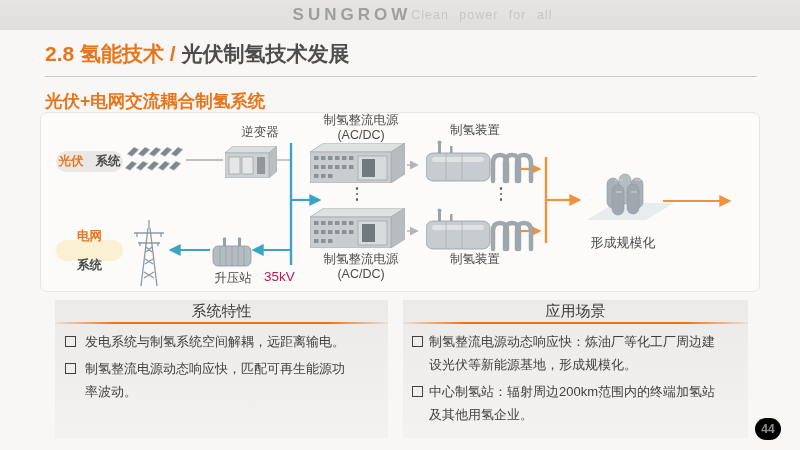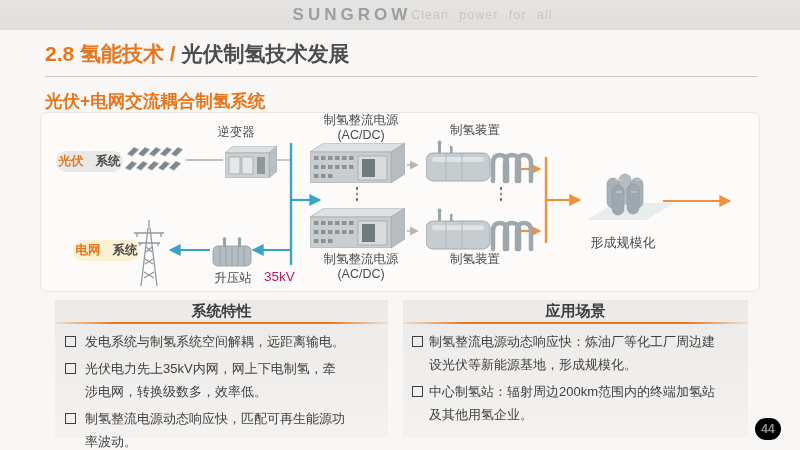--- a/index.html
+++ b/index.html
@@ -25,33 +25,33 @@
   .diagram{position:absolute;left:40px;top:112px;width:718px;height:178px;
     background:#fcfbfa;border:1px solid #e8e5e2;border-radius:7px;}
   .diagram svg.links{position:absolute;left:0;top:0;}
   .dlabel{position:absolute;font-size:12.5px;line-height:15px;color:#4b4b4b;text-align:center;}
   .pill{position:absolute;width:67px;height:21px;border-radius:11px;
     display:flex;align-items:center;justify-content:center;
     font-size:12.5px;font-weight:bold;gap:12px;}
   .pill .hl{color:#e8751a;}
   .pill .rest{color:#4d4d4d;}
   .pill-pv{left:15px;top:38px;background:#e9e8e6;}
-  .pill-grid{left:32px;top:127px;background:#fbf1d2;}
+  .pill-grid{left:15px;top:127px;background:#fbf1d2;flex-direction:column;}
   .icon{position:absolute;}
   .dots{position:absolute;width:14px;display:flex;flex-direction:column;align-items:center;gap:3px;}
   .dots i{width:2.6px;height:2.6px;border-radius:50%;background:#5a5a5a;}
   .voltage{position:absolute;left:223px;top:156px;width:52px;text-align:left;
     font-size:13.5px;font-weight:500;color:#be185d;}
   
   .panel{position:absolute;top:300px;height:138px;
     background:linear-gradient(180deg,#eceae8,#f4f2f0);}
   .panel-left{left:55px;width:333px;}
   .panel-right{left:403px;width:345px;}
   .panel-title{height:20px;padding-top:2px;text-align:center;
-    font-size:15px;font-weight:bold;color:#3c3c3c;}
+    font-size:15px;font-weight:normal;color:#3c3c3c;}
   .panel-rule{height:2px;
     background:linear-gradient(90deg,rgba(232,117,26,0.1),#e8751a 18%,#e8751a 82%,rgba(232,117,26,0.1));}
   ul.bullets{list-style:none;margin:6px 0 0 0;font-size:13px;line-height:23px;color:#3f3f3f;}
   .panel-left ul.bullets{padding:0 41px 0 10px;}
   .panel-right ul.bullets{padding:0 28px 0 9px;}
   ul.bullets li{display:flex;margin-bottom:4px;}
   .sq{flex:0 0 9px;width:9px;height:9px;border:1.6px solid #3f3f3f;margin:6px 9px 0 0;}
   .panel-right .sq{margin-right:6px;}
   
   .page-badge{position:absolute;left:755px;top:418px;width:26px;height:22px;border-radius:11px;
@@ -118,21 +118,21 @@
         <use href="#pnl" x="35" y="2"></use>
         <use href="#pnl" x="46" y="2"></use>
       <use href="#pnl" x="0" y="16"></use>
         <use href="#pnl" x="11" y="16"></use>
         <use href="#pnl" x="22" y="16"></use>
         <use href="#pnl" x="33" y="16"></use>
         <use href="#pnl" x="44" y="16"></use>
     </g>
   </svg>
 
-  <div class="dlabel" style="left:160px;top:12px;width:70px">逆变器</div>
+  <div class="dlabel" style="left:184px;top:12px;width:70px">逆变器</div>
   <svg class="icon" style="left:184px;top:33px" width="52" height="32" viewBox="0 0 52 32">
     <polygon points="0,7 8,0 52,0 44,7" fill="#dcdfe0" stroke="#a9b0b3" stroke-width="0.8"></polygon>
     <polygon points="44,7 52,0 52,25 44,32" fill="#b9bfc2" stroke="#a9b0b3" stroke-width="0.8"></polygon>
     <rect x="0" y="7" width="44" height="25" fill="#cdd1d3" stroke="#a9b0b3" stroke-width="0.8"></rect>
     <rect x="4" y="11" width="11" height="17" fill="#e4e6e7" stroke="#979ea1" stroke-width="0.7"></rect>
     <rect x="17" y="11" width="11" height="17" fill="#e4e6e7" stroke="#979ea1" stroke-width="0.7"></rect>
     <rect x="32" y="11" width="8" height="17" fill="#8f979b"></rect>
   </svg>
 
   <div class="pill pill-grid">
@@ -276,24 +276,20 @@
 <div class="panel panel-left">
   <div class="panel-title">系统特性</div>
   <div class="panel-rule"></div>
   <ul class="bullets">
     <li>
         <span class="sq"></span>
         <span>发电系统与制氢系统空间解耦，远距离输电。</span>
       </li>
     <li>
         <span class="sq"></span>
-        <span>光伏电力先上35kV内网，网上下电制氢，牵涉电网，转换级数多，效率低。</span>
-      </li>
-    <li>
-        <span class="sq"></span>
         <span>制氢整流电源动态响应快，匹配可再生能源功率波动。</span>
       </li>
   </ul>
 </div>
 
 <div class="panel panel-right">
   <div class="panel-title">应用场景</div>
   <div class="panel-rule"></div>
   <ul class="bullets">
     <li>

